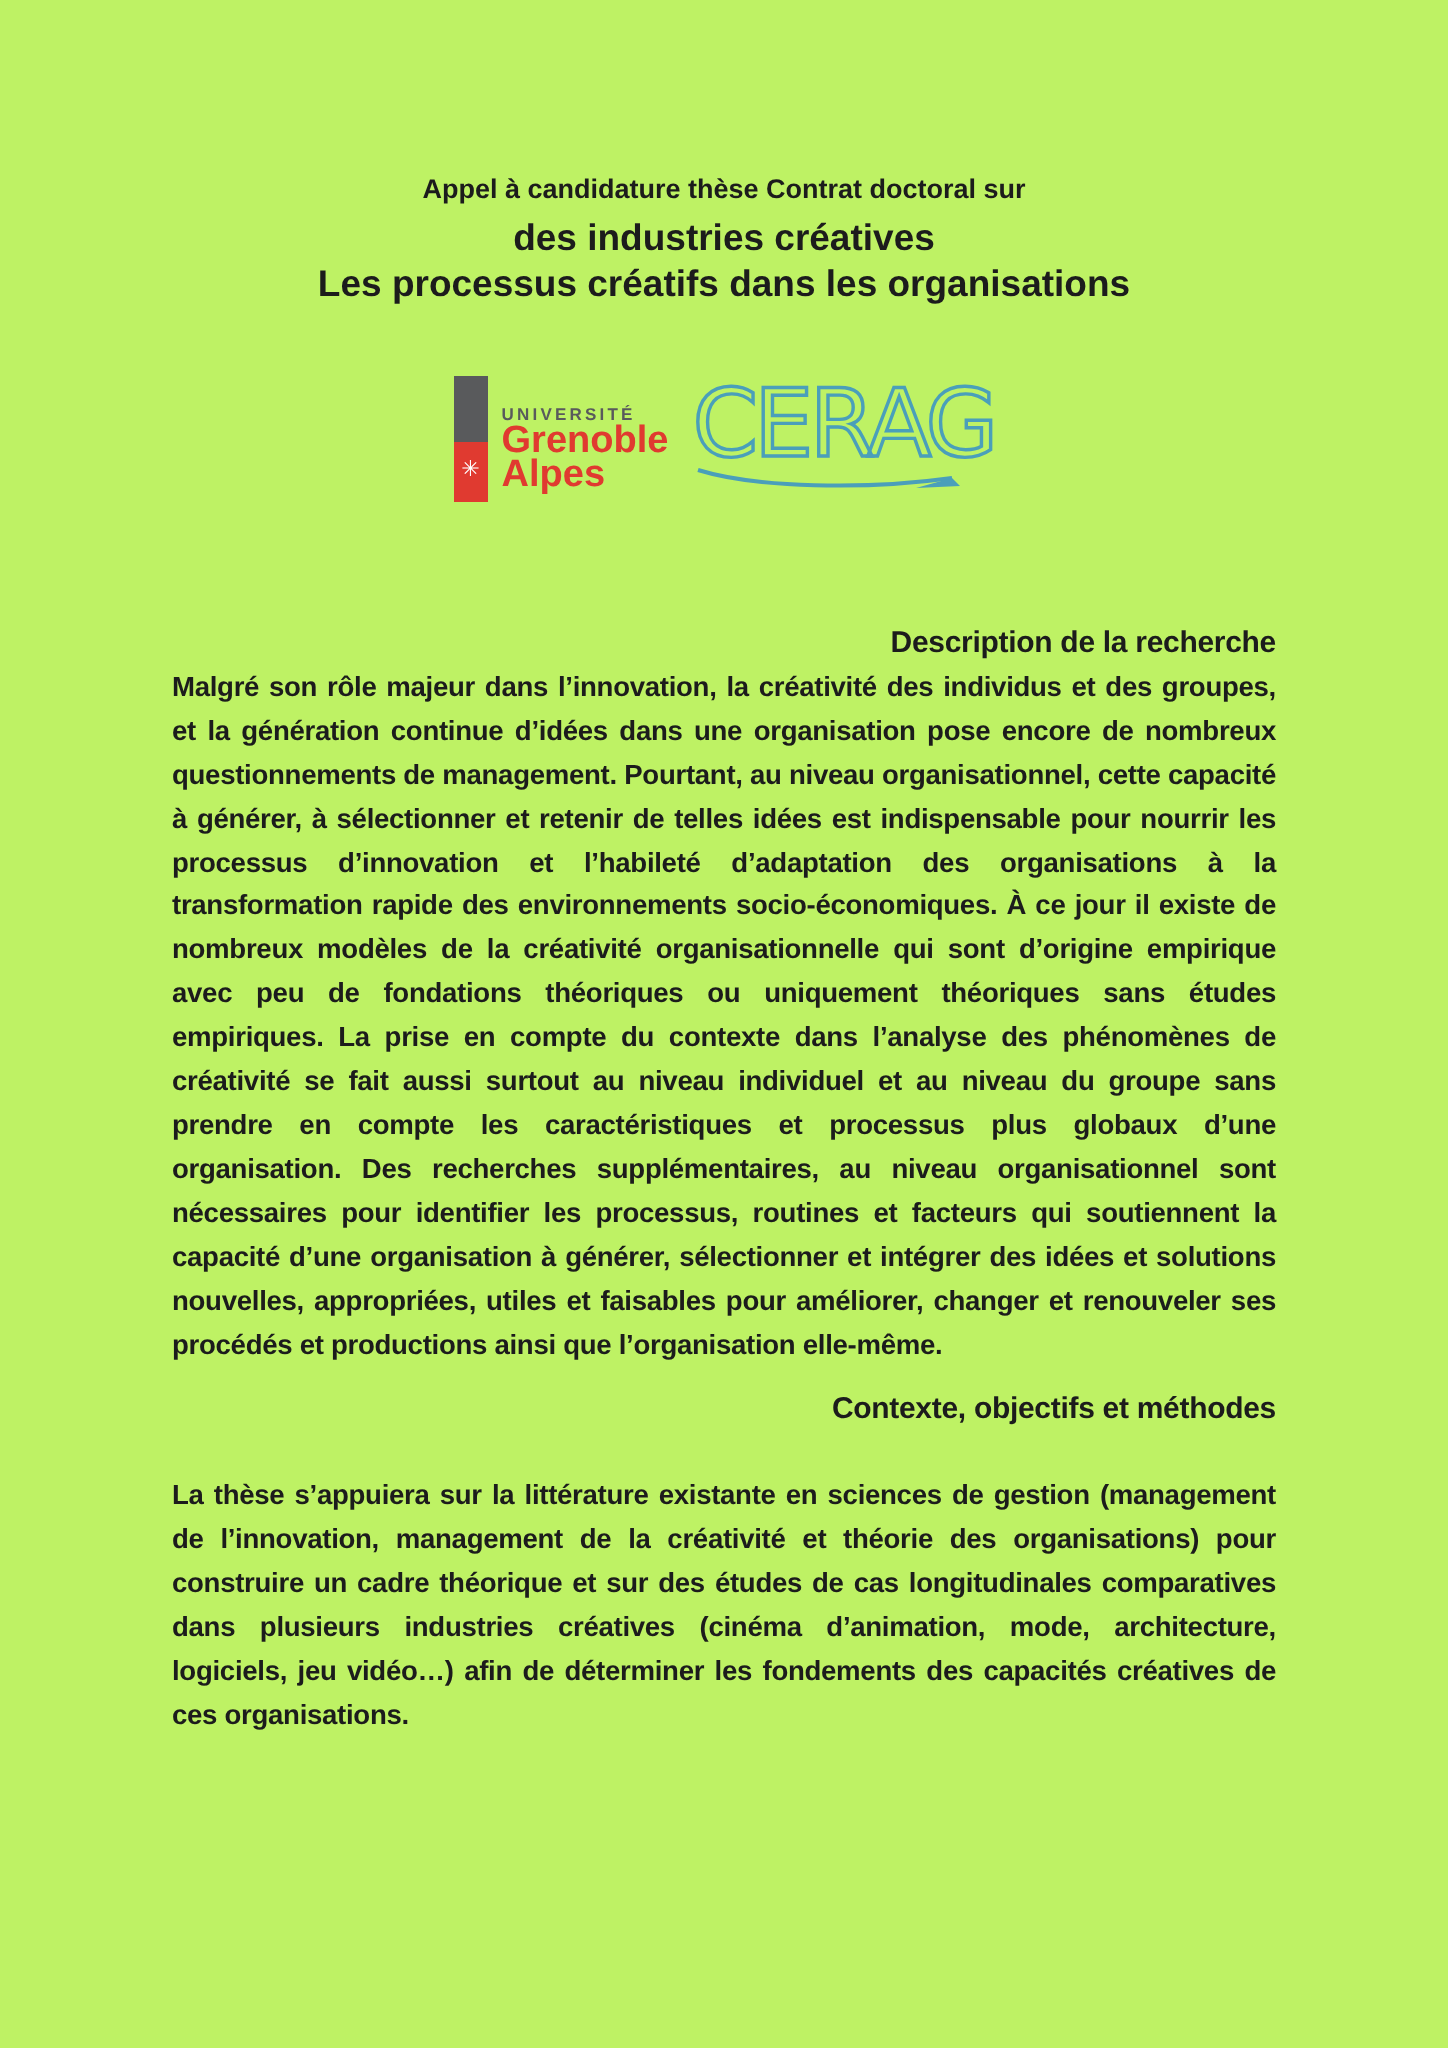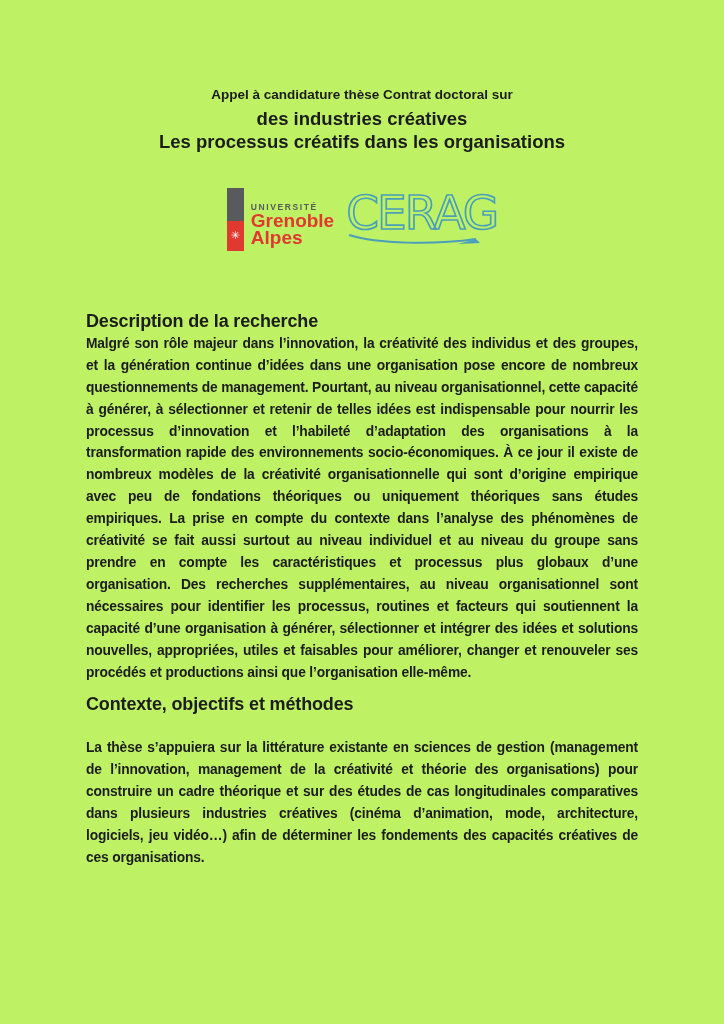--- a/index.html
+++ b/index.html
@@ -80,23 +80,23 @@
   .content {
     margin-top: 56px;
     padding: 0 86px;
     font-weight: 700;
     font-size: 13.8px;
     letter-spacing: -0.15px;
     line-height: 21.9px;
     text-align: justify;
   }
   .section-heading {
-    font-size: 18px;
+    font-size: 15px;
     line-height: 21.9px;
-    text-align: left;
+    text-align: right;
   }
   .paragraph { margin: 0; }
   .section-2 { margin-top: 11px; }
   .paragraph-spaced { margin-top: 21px; }
 </style>
 </head>
 <body>
 
 <div class="page">
 

